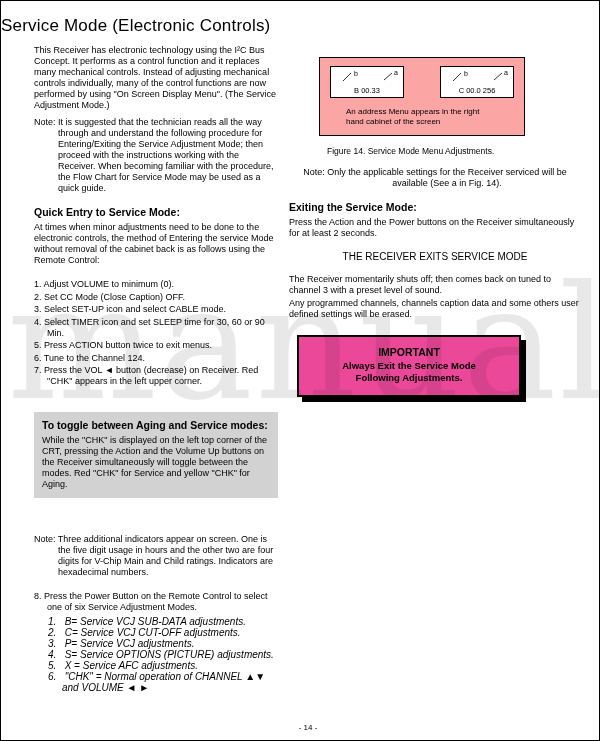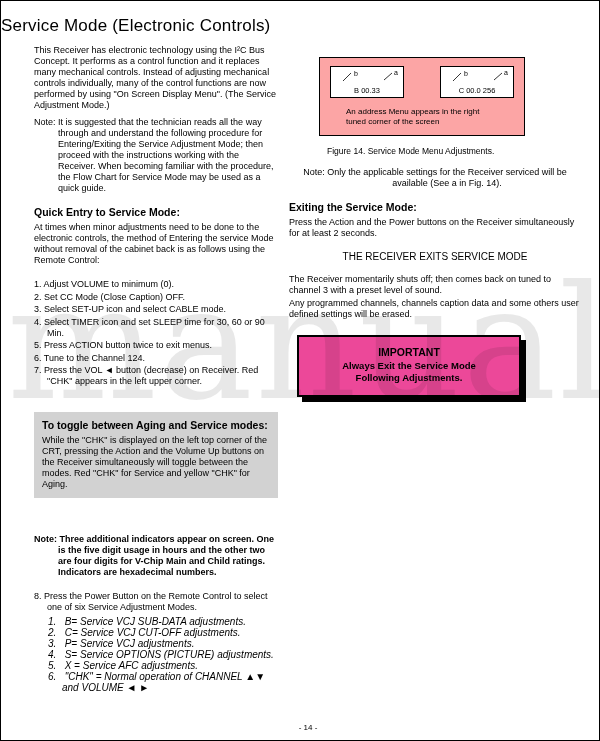--- a/index.html
+++ b/index.html
@@ -20,21 +20,21 @@
   .intro { margin-bottom:6px; }
   .note1 { margin-bottom:2px; }
   .qintro { margin-bottom:13px; }
 
   .step { font-size:9px; line-height:11px; padding-left:13px; text-indent:-13px; margin-bottom:1.5px; }
 
   .toggle-box { background:#d2d2d2; padding:7px 8px 8px; margin-top:25px; margin-bottom:36px; }
   .toggle-heading { font-size:10.5px; font-weight:bold; line-height:13px; margin-bottom:3px; }
   .toggle-body { font-size:9px; line-height:11px; }
 
-  .note2 { margin-bottom:13px;font-weight:bold; }
+  .note2 { margin-bottom:13px; }
   .step8 { margin-bottom:3px; }
   .modes { padding-left:14px; }
   .mode { font-size:10px; line-height:11px; padding-left:14px; text-indent:-14px;font-style:italic; }
 
   .figure { margin:12px 0 0 30px; width:206px; border:1px solid #000; padding:8px 8px 8px; background:#fca5a5; }
   .screens { display:flex; justify-content:space-between; padding:0 2px; }
   .fig-inner { font-size:8px; line-height:10px; margin:9px 0 0 18px; width:150px; }
   .fig-caption { font-size:8.5px; margin:10px 0 0 38px; }
 
   .right-note { margin-top:11px;text-align:center; }
@@ -112,21 +112,21 @@
         </svg>
         <svg width="74" height="32" viewBox="0 0 74 32">
           <rect x="0.5" y="0.5" width="73" height="31" fill="#fff" stroke="#000"></rect>
           <line x1="21" y1="7" x2="13" y2="15" stroke="#000" stroke-width="0.8"></line>
           <line x1="62" y1="7" x2="54" y2="14" stroke="#000" stroke-width="0.8"></line>
           <text x="24" y="10" font-size="7">b</text>
           <text x="64" y="9" font-size="7">a</text>
           <text x="37" y="27" font-size="7.5" text-anchor="middle">C 00.0 256</text>
         </svg>
       </div>
-      <p class="fig-inner">An address Menu appears in the right tuned corner of the screen</p>
+      <p class="fig-inner">An address Menu appears in the right hand cabinet of the screen</p>
     </div>
 
     <p class="fig-caption">Figure 14. Service Mode Menu Adjustments.</p>
 
     <p class="para note right-note">Note: Only the applicable settings for the Receiver serviced will be available (See a in Fig. 14).</p>
 
     <h2 class="heading">Exiting the Service Mode:</h2>
     <p class="para exit-body">Press the Action and the Power buttons on the Receiver simultaneously for at least 2 seconds.</p>
 
     <p class="exit-line">THE RECEIVER EXITS SERVICE MODE</p>

